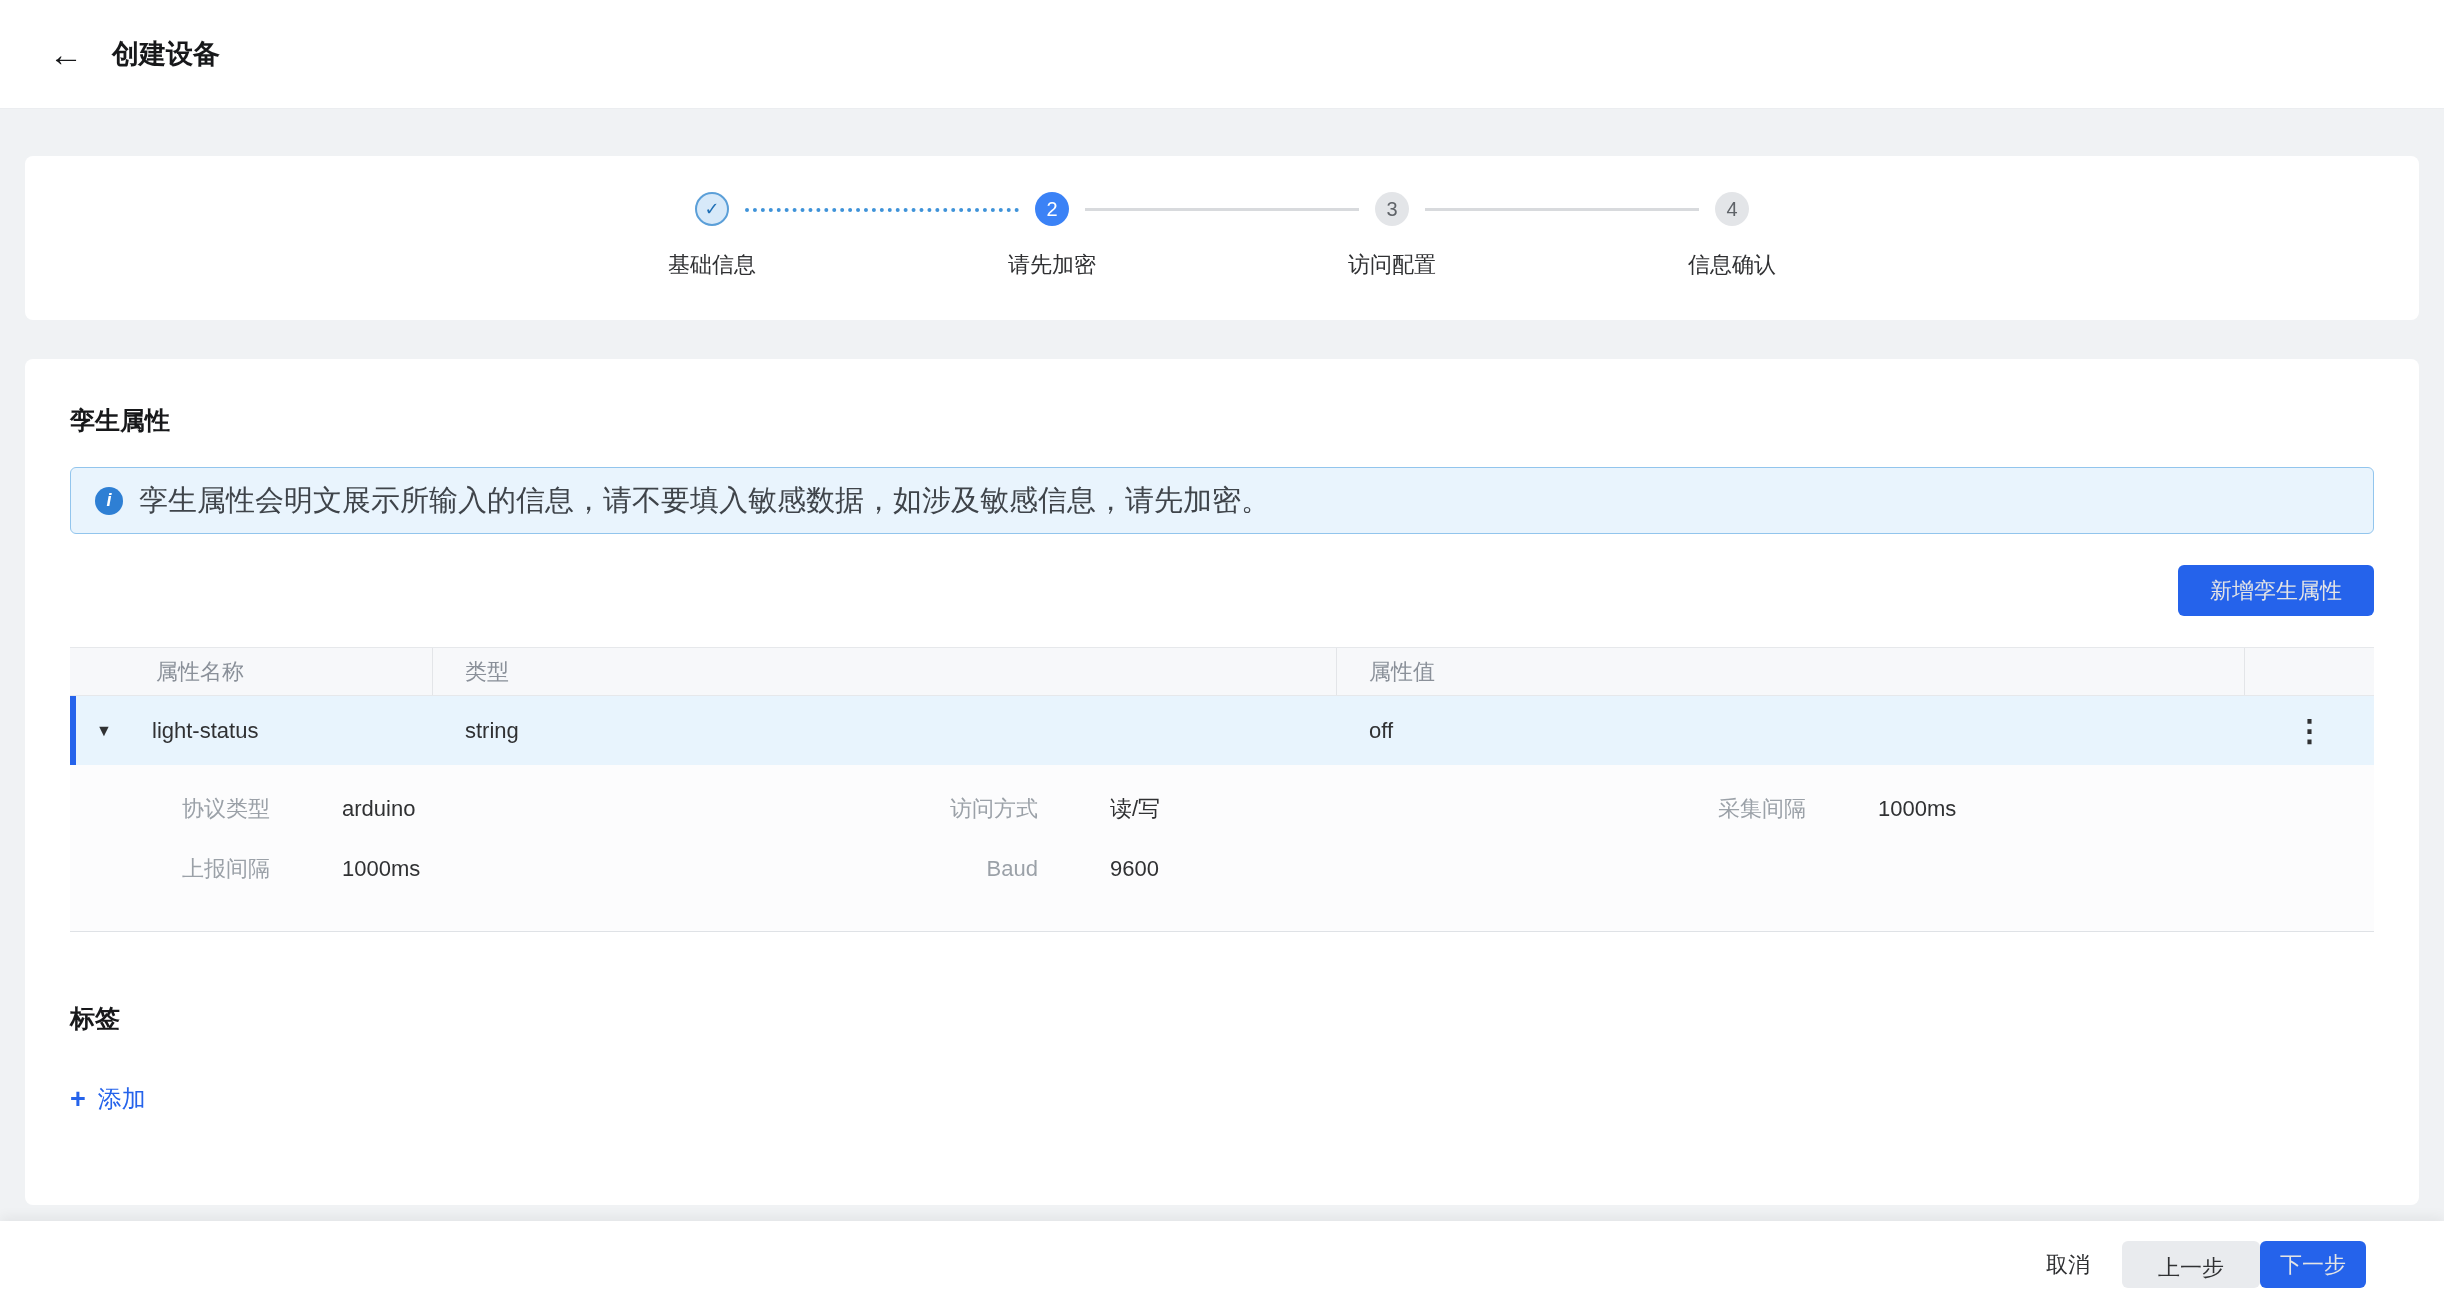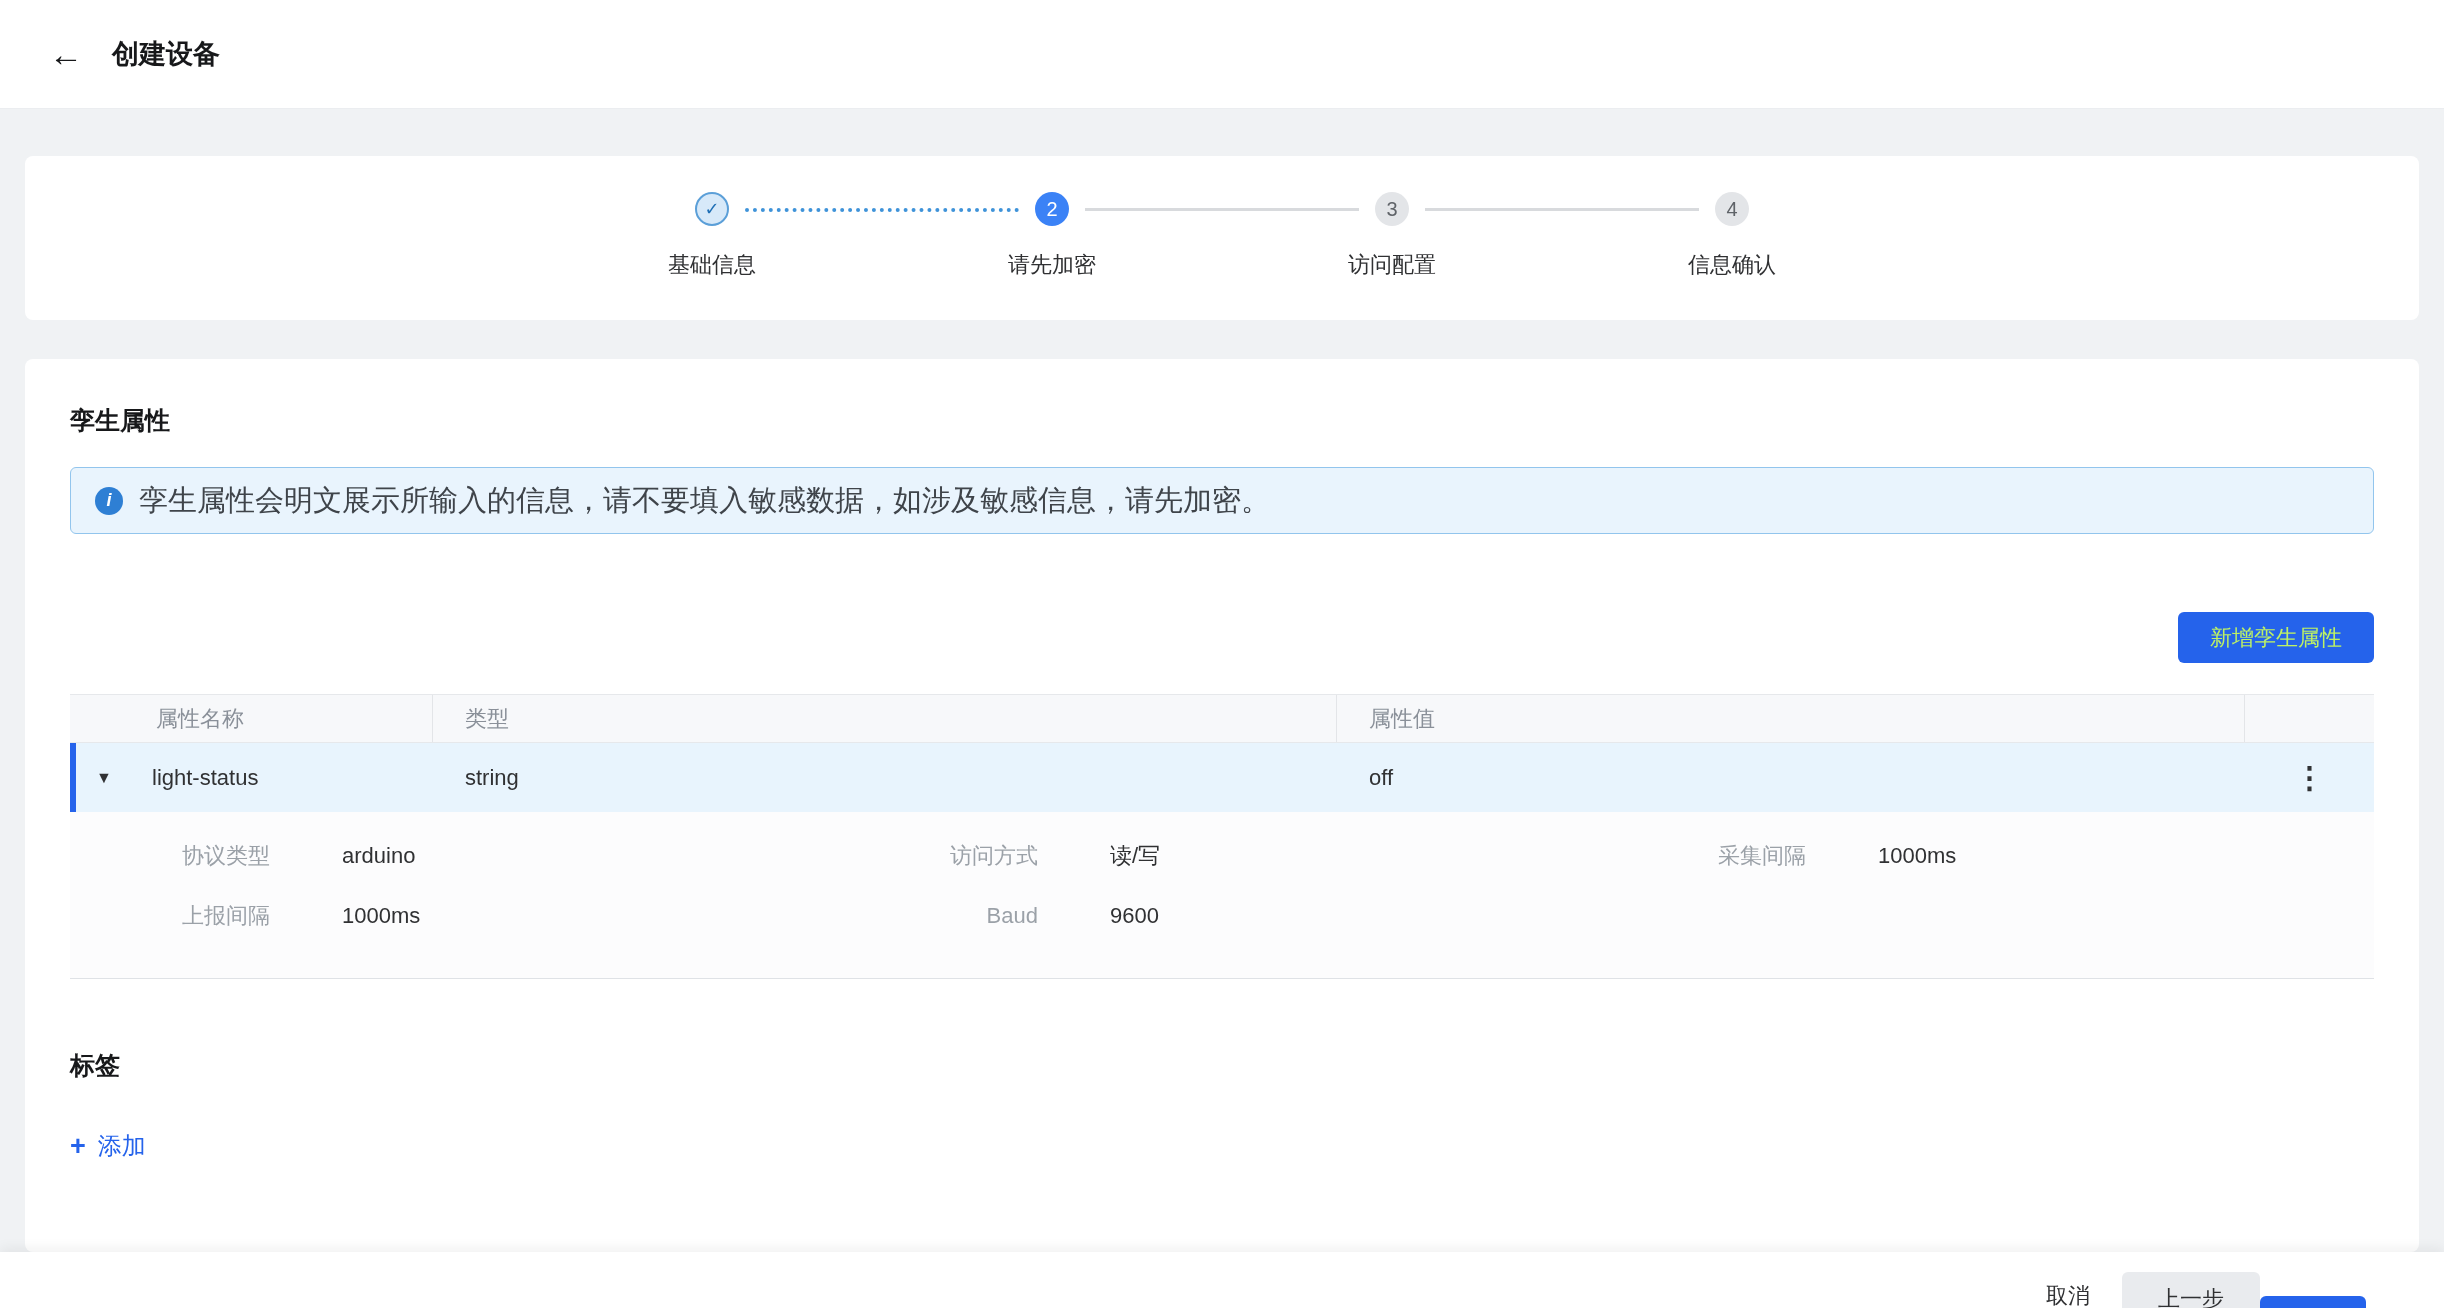--- a/index.html
+++ b/index.html
@@ -55,21 +55,21 @@
   }
   .info-icon {
     width:28px; height:28px; border-radius:50%; background:#2e7fd4; color:#fff;
     display:flex; align-items:center; justify-content:center;
     font-size:18px; font-weight:700; font-style:italic; flex-shrink:0;
   }
   .alert-text { font-size:29px; color:#3f444a; }
 
   .toolbar { margin-top:31px; display:flex; justify-content:flex-end; }
   .btn { border:none; border-radius:6px; cursor:pointer; font-family:inherit; }
-  .btn-primary { background:#2563eb; color:#bef264;margin-top:47px; }
+  .btn-primary { background:#2563eb; color:#e5e5e5; }
   .add-twin-btn { height:51px; padding:0 32px; font-size:22px; }
 
   
   .twin-table { margin-top:31px; border-top:1px solid #e6e8eb; }
   .thead, .trow { display:grid; grid-template-columns:363px 904px 908px 1fr; align-items:center; }
   .thead { height:48px; background:#f7f8fa; border-bottom:1px solid #e6e8eb; }
   .th { font-size:22px; color:#8a9099; padding-left:32px; height:100%; display:flex; align-items:center; border-right:1px solid #e3e5e8; }
   .th:first-child { padding-left:86px; }
   .th:last-child { border-right:none; }
 

